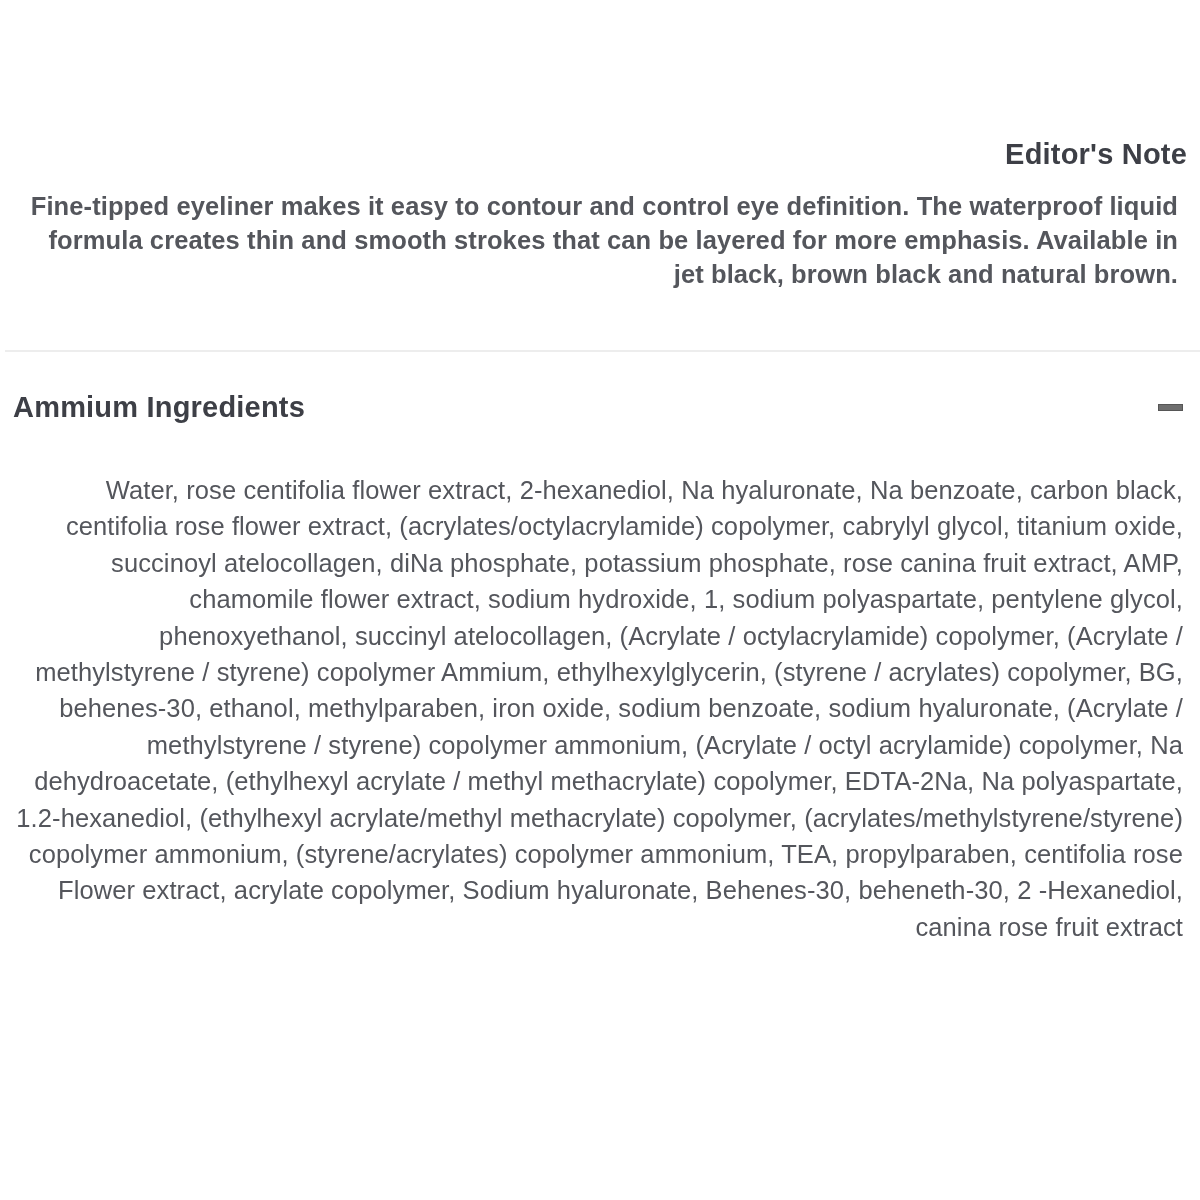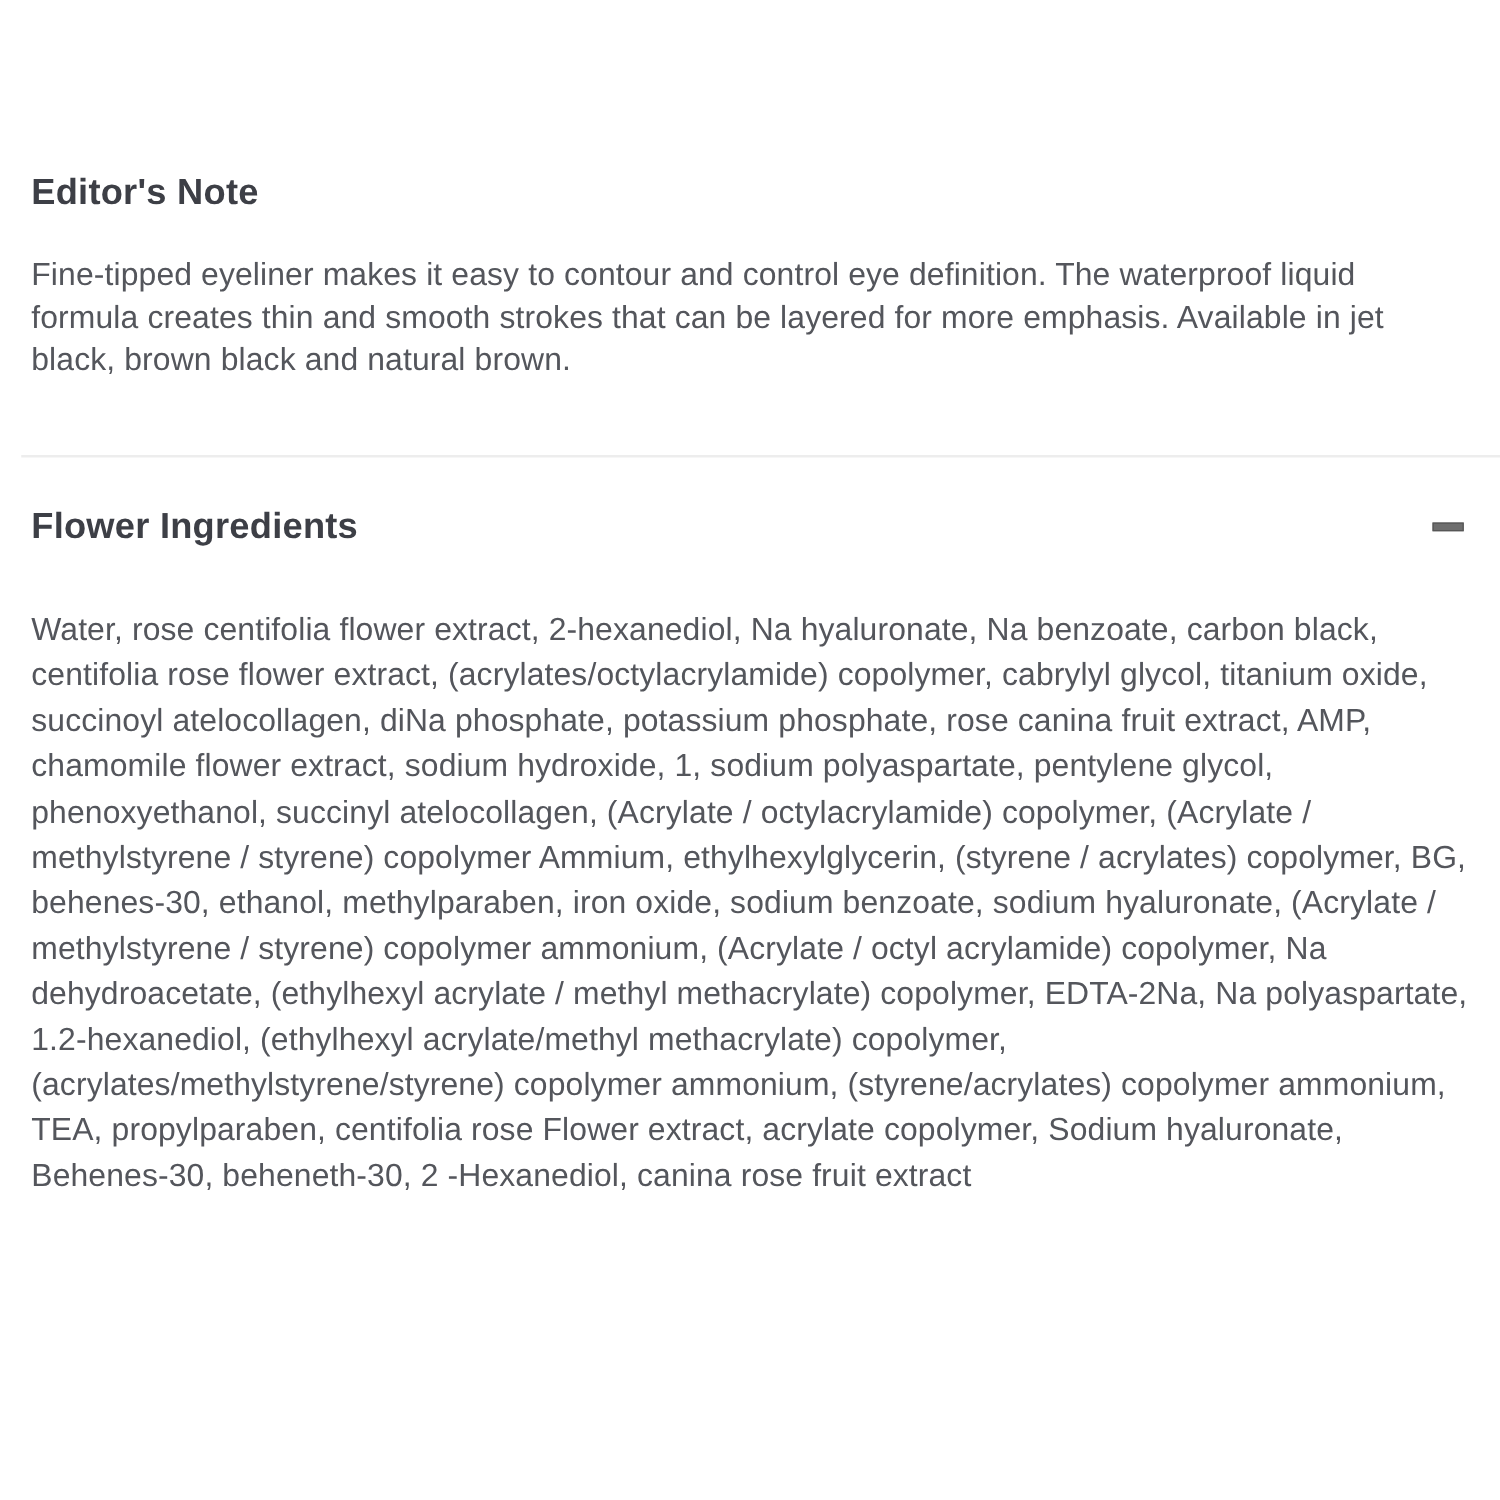--- a/index.html
+++ b/index.html
@@ -11,45 +11,47 @@
     overflow: hidden;
     font-family: "Liberation Sans", "DejaVu Sans", sans-serif;
   }
   .page {
     width: 1200px;
     height: 1200px;
     background: #ffffff;
     box-sizing: border-box;
   }
   .content {
-    padding: 0 25px;
+    padding: 0 13px;
     box-sizing: border-box;
+    text-align: right;
   }
   .section-title {
     margin: 0;
     font-size: 29px;
     font-weight: 700;
     color: #3d3f46;
     line-height: 36px;
     letter-spacing: 0.2px;
   }
   .editors-title {
     padding-top: 136px;
   }
   .body-text {
     margin: 0;
     font-size: 25.5px;
     font-weight: 400;
     color: #54565c;
     letter-spacing: 0.1px;
   }
   .editors-body {
-    margin-top: 31px;
+    margin-top: 17px;
     line-height: 34px;
     max-width: 1165px;
+    font-weight: bold;
   }
   .divider {
     width: 1200px;
     height: 2px;
     background: #ededed;
     margin-top: 59px;
     border: none;
   }
   .accordion-header {
     margin-top: 37px;
@@ -82,20 +84,20 @@
 
     <section>
       <h2 class="section-title editors-title">Editor's Note</h2>
       <p class="body-text editors-body">Fine-tipped eyeliner makes it easy to contour and control eye definition. The waterproof liquid formula creates thin and smooth strokes that can be layered for more emphasis. Available in jet black, brown black and natural brown.</p>
     </section>
 
     <div class="divider" style="margin-left:-8px;"></div>
 
     <section>
       <div class="accordion-header">
-        <h2 class="section-title">Flower Ingredients</h2>
+        <h2 class="section-title">Ammium Ingredients</h2>
         <span class="minus-icon"></span>
       </div>
       <p class="body-text ingredients-body">Water, rose centifolia flower extract, 2-hexanediol, Na hyaluronate, Na benzoate, carbon black, centifolia rose flower extract, (acrylates/octylacrylamide) copolymer, cabrylyl glycol, titanium oxide, succinoyl atelocollagen, diNa phosphate, potassium phosphate, rose canina fruit extract, AMP, chamomile flower extract, sodium hydroxide, 1, sodium polyaspartate, pentylene glycol, phenoxyethanol, succinyl atelocollagen, (Acrylate / octylacrylamide) copolymer, (Acrylate / methylstyrene / styrene) copolymer Ammium, ethylhexylglycerin, (styrene / acrylates) copolymer, BG, behenes-30, ethanol, methylparaben, iron oxide, sodium benzoate, sodium hyaluronate, (Acrylate / methylstyrene / styrene) copolymer ammonium, (Acrylate / octyl acrylamide) copolymer, Na dehydroacetate, (ethylhexyl acrylate / methyl methacrylate) copolymer, EDTA-2Na, Na polyaspartate, 1.2-hexanediol, (ethylhexyl acrylate/methyl methacrylate) copolymer, (acrylates/methylstyrene/styrene) copolymer ammonium, (styrene/acrylates) copolymer ammonium, TEA, propylparaben, centifolia rose Flower extract, acrylate copolymer, Sodium hyaluronate, Behenes-30, beheneth-30, 2 -Hexanediol, canina rose fruit extract</p>
     </section>
 
   </div>
 </div>
 
 </body></html>

